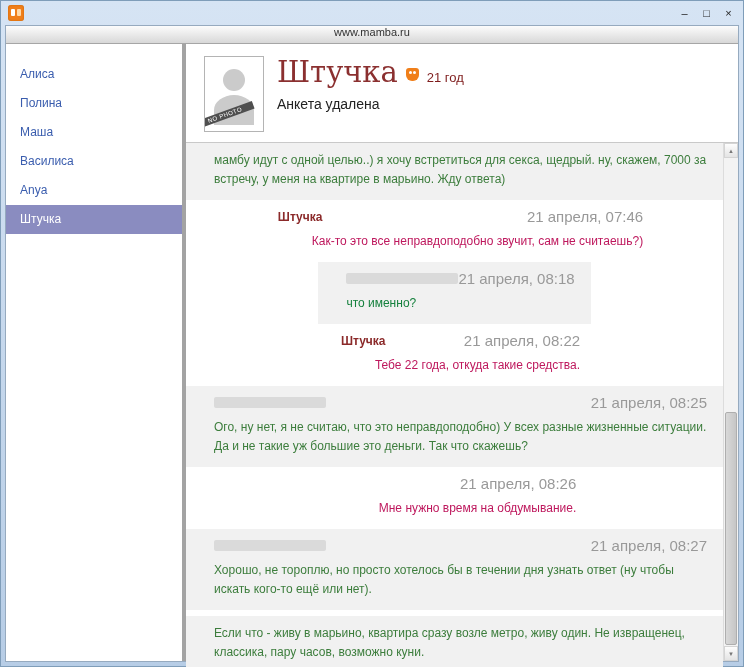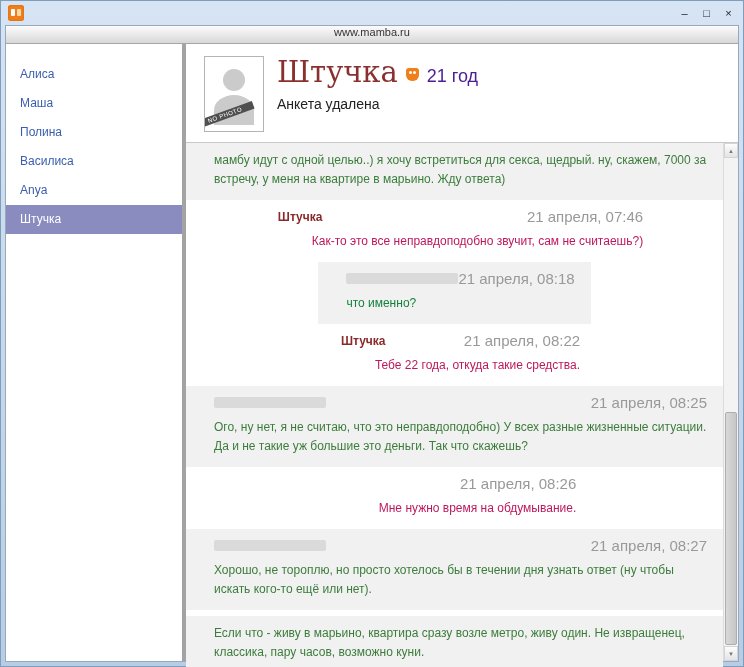--- a/index.html
+++ b/index.html
@@ -29,21 +29,21 @@
   .photo{width:58px;height:74px;border:1px solid #b4b4b4;background:#fff;position:relative;overflow:hidden;flex:0 0 auto;}
   .photo::before{content:"";position:absolute;left:50%;top:12px;transform:translateX(-50%);width:22px;height:22px;border-radius:50%;background:#cbcbcb;}
   .photo::after{content:"";position:absolute;left:50%;top:38px;transform:translateX(-50%);width:40px;height:30px;border-radius:50% 50% 0 0;background:#cbcbcb;}
   .ribbon{position:absolute;left:-10px;bottom:12px;background:#4f4f4f;color:#fff;font-size:6px;letter-spacing:.5px;padding:1px 12px;transform:rotate(-20deg);z-index:2;}
   .p-info{display:flex;flex-direction:column;}
   .p-line1{display:flex;align-items:baseline;gap:8px;}
   .p-name{font-family:"DejaVu Serif",serif;font-size:29px;color:#8b3030;line-height:32px;}
   .mamba-icon{width:13px;height:13px;border-radius:3px 3px 6px 6px;background:#f07f1a;align-self:center;margin-top:4px;position:relative;}
   .mamba-icon::before{content:"";position:absolute;left:3px;top:3px;width:3px;height:3px;border-radius:50%;background:#fff;}
   .mamba-icon::after{content:"";position:absolute;right:3px;top:3px;width:3px;height:3px;border-radius:50%;background:#fff;}
-  .p-age{font-size:18px;color:#4c1d95;}
+  .p-age{font-size:13px;color:#7f1d1d;}
   .p-status{font-size:14px;color:#222;margin-top:8px;}
   
   .chat{flex:1;display:flex;min-height:0;}
   .msgs{flex:1;display:flex;flex-direction:column;min-width:0;background:#fff;font-size:12px;align-items:center;}
   .row{padding:8px 16px 11px 28px;}
   .row.gray{background:#f1f1f1;}
   .row.grow{flex:1;}
   .row.gap-above{margin-top:6px;}
   .hdr{display:flex;align-items:center;margin-bottom:7px;min-height:14px;}
   .sender{font-weight:bold;color:#8b2a2a;}
@@ -73,22 +73,22 @@
 
   <div class="client">
     <div class="sitebar">
       <span>www.mamba.ru</span>
     </div>
 
     <div class="main">
 
       <div class="sidebar">
         <div class="side-item">Алиса</div>
+        <div class="side-item">Полина</div>
         <div class="side-item">Маша</div>
-        <div class="side-item">Полина</div>
         <div class="side-item">Василиса</div>
         <div class="side-item">Anya</div>
         <div class="side-item selected">Штучка</div>
       </div>
 
       <div class="content">
         <div class="profile">
           <div class="photo">
             <span class="ribbon">NO PHOTO</span>
           </div>

